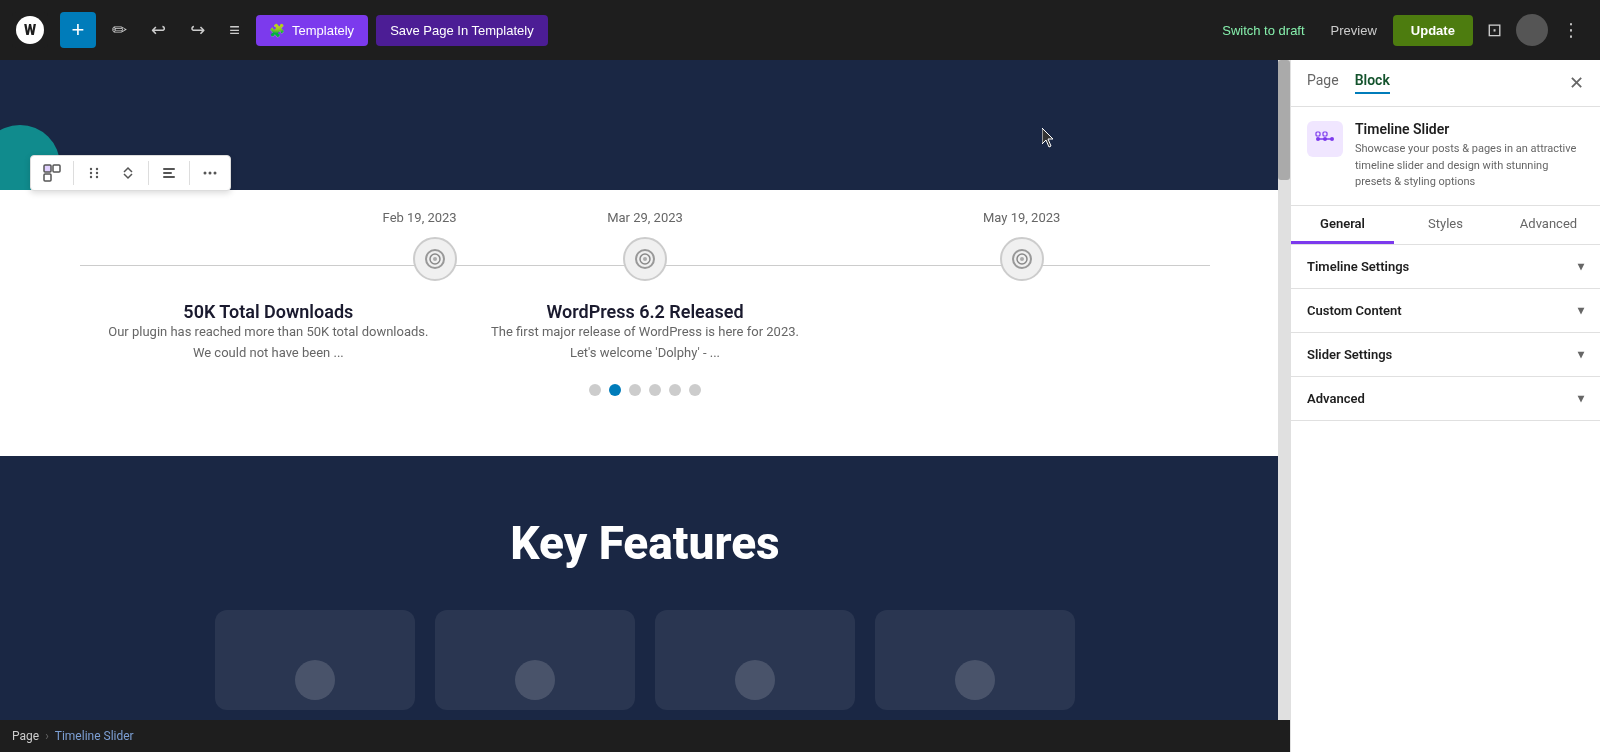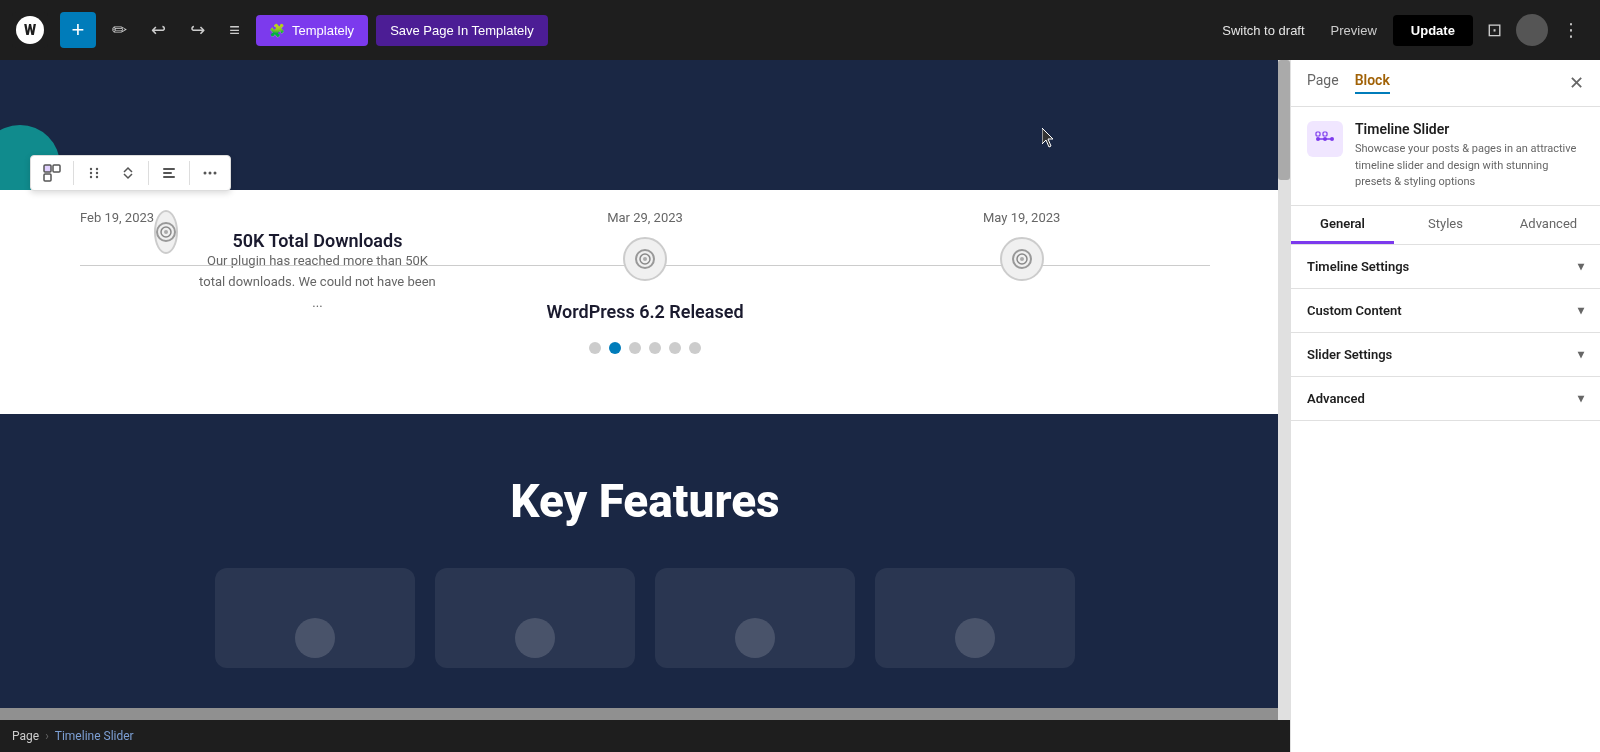--- a/index.html
+++ b/index.html
@@ -46,28 +46,28 @@
       font-size: 13px; font-weight: 500; display: flex; align-items: center; gap: 6px;
     }
     .save-templately-btn {
       background: #4c1d95; color: white; border: none;
       border-radius: 4px; padding: 8px 14px; cursor: pointer;
       font-size: 13px; font-weight: 500;
     }
     .toolbar-spacer { flex: 1; }
     .switch-draft-btn {
       background: none; border: none; cursor: pointer;
-      color: #e5e5e5; font-size: 13px; padding: 6px 10px;
+      color: #86efac; font-size: 13px; padding: 6px 10px;
     }
     .preview-btn {
       background: none; border: none; cursor: pointer;
       color: #ccc; font-size: 13px; padding: 6px 10px;
     }
     .update-btn {
-      background: #000000; color: white; border: none;
+      background: #4d7c0f; color: white; border: none;
       border-radius: 4px; padding: 8px 18px; cursor: pointer;
       font-size: 13px; font-weight: 600;
     }
     .toolbar-icon-btn {
       background: none; border: none; cursor: pointer;
       color: #ccc; padding: 6px 8px; font-size: 18px;
       display: flex; align-items: center;
     }
     .toolbar-right { display: flex; align-items: center; gap: 6px; }
 
@@ -270,21 +270,21 @@
 
     .panel-tab {
       font-size: 14px;
       color: #666;
       cursor: pointer;
       padding-bottom: 4px;
       border-bottom: 2px solid transparent;
     }
 
     .panel-tab.active {
-      color: #a16207;
+      color: #14532d;
       font-weight: 600;
       border-bottom-color: #007cba;
     }
 
     .panel-close {
       background: none; border: none; cursor: pointer;
       color: #666; font-size: 18px;
     }
 
     
@@ -471,21 +471,21 @@
 
         <div style="position:absolute;top:65px;left:-20px;width:80px;height:80px;border-radius:50%;background:#0ea5a0;opacity:0.8;"></div>
       </div>
 
       <div class="timeline-section">
 
         <div style="position:relative;display:flex;align-items:flex-start;padding: 0 80px;margin-bottom:20px;">
 
           <div style="position:absolute;top:55px;left:80px;right:80px;height:1px;background:#ccc;"></div>
 
-          <div style="flex:1;display:flex;flex-direction:row;align-items:flex-start;">
+          <div style="flex:1;display:flex;flex-direction:column;align-items:flex-end;">
             <div class="timeline-date">Feb 19, 2023</div>
             <div class="timeline-dot">
               <div class="timeline-dot-inner">
                 <svg width="12" height="12" viewBox="0 0 12 12">
                   <path d="M6 1 A5 5 0 0 1 11 6 A5 5 0 0 1 6 11 A5 5 0 0 1 1 6 A5 5 0 0 1 6 1 Z" fill="none" stroke="#888" stroke-width="1.5"></path>
                   <circle cx="6" cy="6" r="2" fill="#aaa"></circle>
                 </svg>
               </div>
             </div>
             <div class="timeline-content">
@@ -499,20 +499,21 @@
             <div class="timeline-dot">
               <div class="timeline-dot-inner">
                 <svg width="12" height="12" viewBox="0 0 12 12">
                   <path d="M6 1 A5 5 0 0 1 11 6 A5 5 0 0 1 6 11 A5 5 0 0 1 1 6 A5 5 0 0 1 6 1 Z" fill="none" stroke="#888" stroke-width="1.5"></path>
                   <circle cx="6" cy="6" r="2" fill="#aaa"></circle>
                 </svg>
               </div>
             </div>
             <div class="timeline-content">
               <div class="timeline-title">WordPress 6.2 Released</div>
+              <div class="timeline-desc">The first major release of WordPress is here for 2023. Let's welcome 'Dolphy' - ...</div>
             </div>
           </div>
 
           <div style="flex:1;display:flex;flex-direction:column;align-items:center;">
             <div class="timeline-date">May 19, 2023</div>
             <div class="timeline-dot">
               <div class="timeline-dot-inner">
                 <svg width="12" height="12" viewBox="0 0 12 12">
                   <path d="M6 1 A5 5 0 0 1 11 6 A5 5 0 0 1 6 11 A5 5 0 0 1 1 6 A5 5 0 0 1 6 1 Z" fill="none" stroke="#888" stroke-width="1.5"></path>
                   <circle cx="6" cy="6" r="2" fill="#aaa"></circle>

